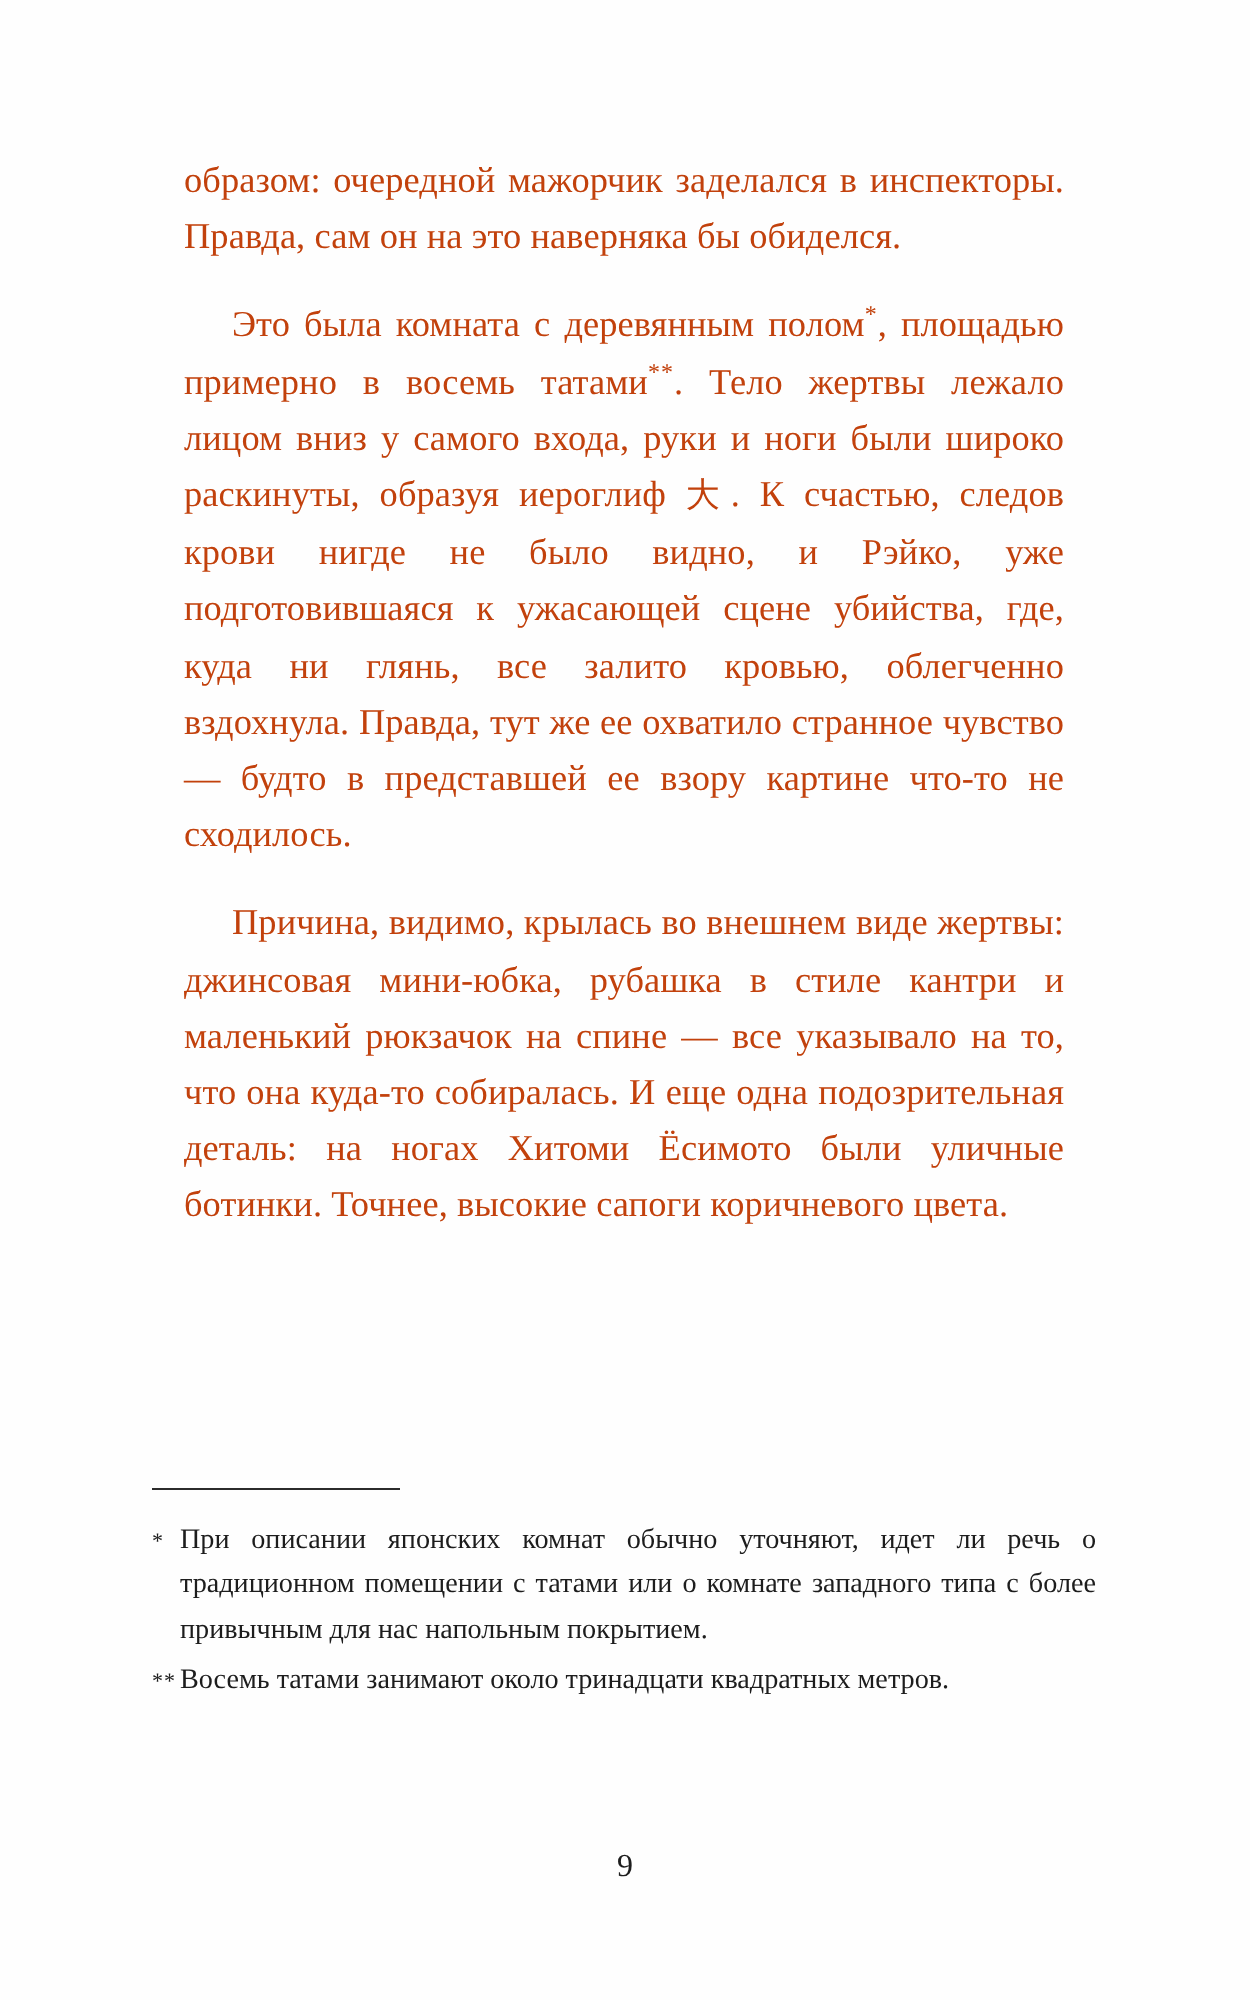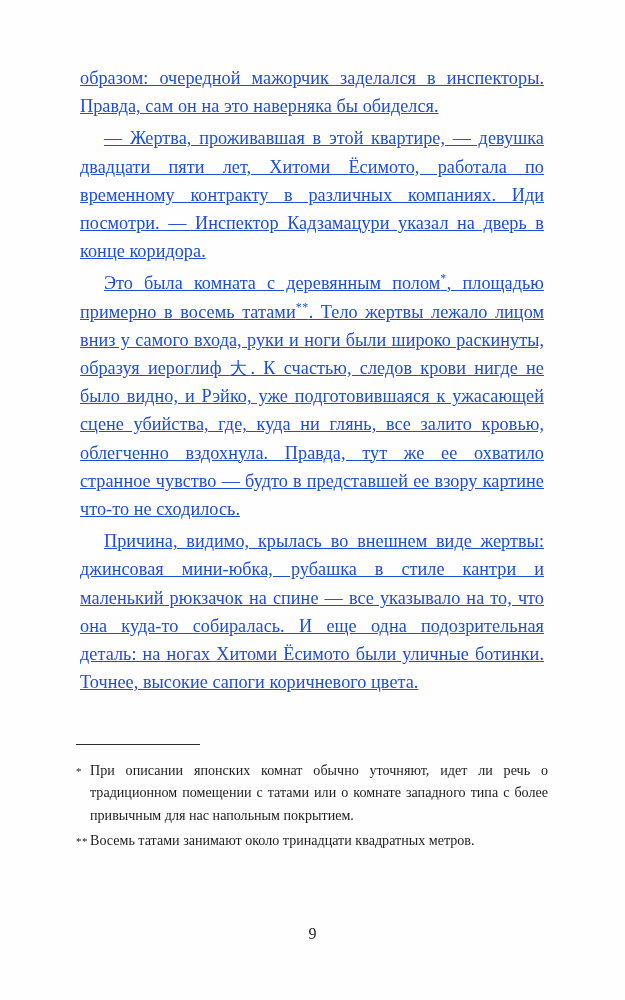--- a/index.html
+++ b/index.html
@@ -16,29 +16,28 @@
     font-family: "Liberation Serif", "DejaVu Serif", serif;
     color: #191919;
   }
   .text-column {
     position: absolute;
     left: 76px;
     top: 60px;
     width: 472px;
   }
   .para {
-    margin: 4px;
+    margin: 16px;
     font-size: 18.2px;
     line-height: 28.2px;
     text-align: justify;
     text-justify: inter-word;
     hyphens: manual;
-    color: #1d4ed8;
+    color: #c2410c;
     letter-spacing: 0.05px;
-    text-decoration: underline;
   }
   .para.indent {
     text-indent: 24px;
   }
   .para.italic {
     font-style: italic;
     text-indent: 24px;
   }
   .kanji {
     font-family: "DejaVu Sans", sans-serif;
@@ -94,21 +93,20 @@
 <body>
 
 <div class="page">
 
   <div class="text-column">
 
     <p class="para">образом: очередной мажорчик заделался в инспекторы. Правда, сам он на это наверняка бы обиделся.</p>
 
 
 
-    <p class="para indent">— Жертва, проживавшая в этой квартире, — девушка двадцати пяти лет, Хитоми Ёсимото, работала по временному контракту в различных компаниях. Иди посмотри. — Инспектор Кадзамацури указал на дверь в конце коридора.</p>
 
 
     <p class="para indent" id="p6-host">Это была комната с деревянным полом<span class="fn-marker">*</span>, площадью примерно в восемь татами<span class="fn-marker">**</span>. Тело жертвы лежало лицом вниз у самого входа, руки и ноги были широко раскинуты, образуя иероглиф <span class="kanji">大</span>. К счастью, следов крови нигде не было видно, и Рэйко, уже подготовившаяся к ужасающей сцене убийства, где, куда ни глянь, все залито кровью, облегченно вздохнула. Правда, тут же ее охватило странное чувство — будто в представшей ее взору картине что-то не сходилось.</p>
 
     <p class="para indent">Причина, видимо, крылась во внешнем виде жертвы: джинсовая мини-юбка, рубашка в стиле кантри и маленький рюкзачок на спине — все указывало на то, что она куда-то собиралась. И еще одна подозрительная деталь: на ногах Хитоми Ёсимото были уличные ботинки. Точнее, высокие сапоги коричневого цвета.</p>
 
   </div>
 
   <div class="footnotes">
 

